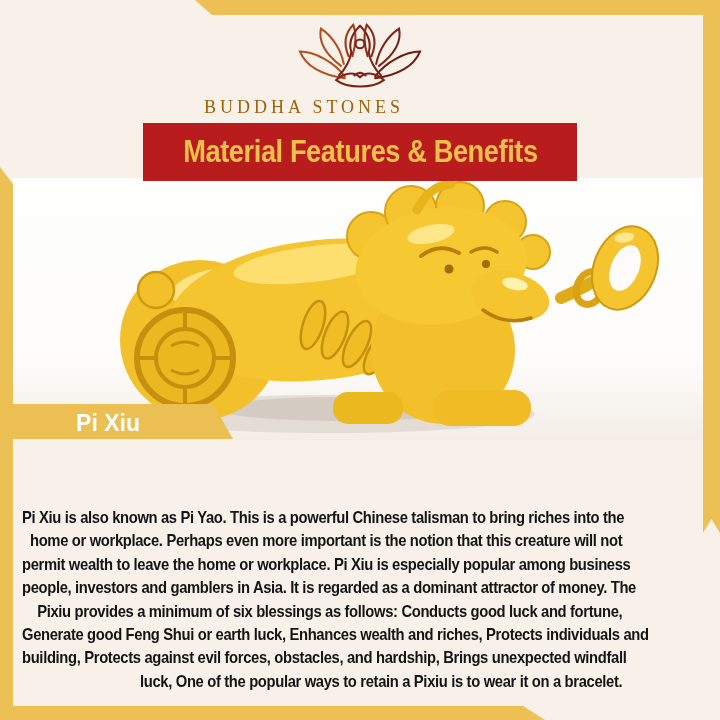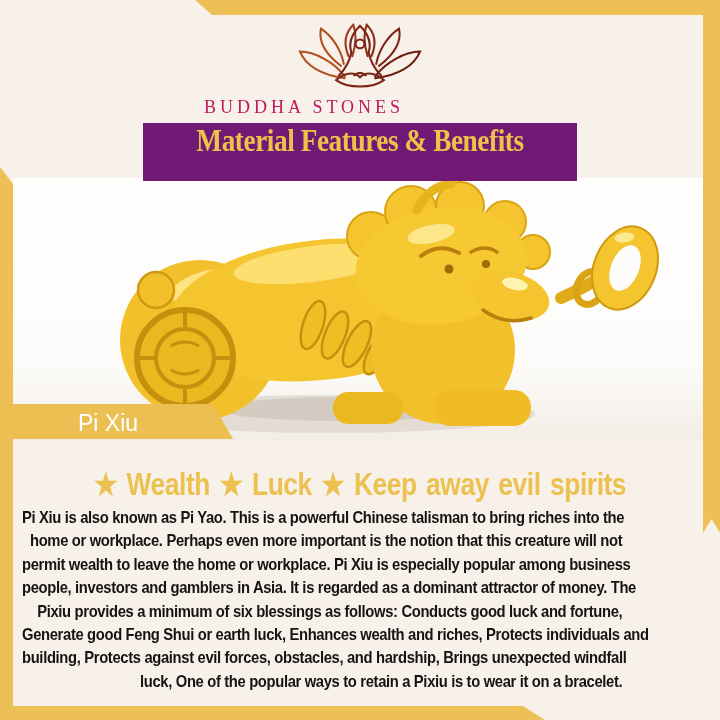--- a/index.html
+++ b/index.html
@@ -10,42 +10,42 @@
   }
   .abs{position:absolute;}
   
   .photo-area{
     left:13px;top:178px;width:690px;height:262px;
     background:linear-gradient(180deg,#fefefd 0%,#fdfcfa 70%,#f3ede6 100%);
   }
   
   .banner-band{
     left:143px;top:123px;width:434px;height:58px;
-    background:#701a75;
-    display:flex;justify-content:center;font-family:Liberation Serif, serif;
+    background:#b91c1c;
+    display:flex;align-items:center;justify-content:center;
   }
   .banner-title{
     font-weight:bold;font-size:31px;letter-spacing:-0.5px;white-space:nowrap;
     color:var(--c-banner_text_gold,#efc04a);
     transform:scaleX(0.88);transform-origin:center;
   }
   
   .brand-name{
     left:0;top:97px;width:608px;text-align:center;
     font-family:"Liberation Serif",serif;font-size:18px;letter-spacing:4px;
-    color:#be185d;white-space:nowrap;
+    color:#a16207;white-space:nowrap;
   }
   .lotus{left:292px;top:22px;width:136px;height:80px;}
   
   .frame{left:0;top:0;width:720px;height:720px;pointer-events:none;}
   
   .pixiu-label{
     left:0;top:404px;width:216px;height:38px;
     display:flex;align-items:center;justify-content:center;
-    color:var(--c-label_text,#ffffff);font-weight:normal;font-size:23px;
+    color:var(--c-label_text,#ffffff);font-weight:bold;font-size:23px;
     z-index:5;
   }
   
   .benefits{
     left:0;top:466px;width:720px;height:42px;text-align:center;
   }
   .benefits span{
     display:inline-block;font-weight:bold;font-size:31px;letter-spacing:-0.5px;
     word-spacing:3px;white-space:nowrap;
     color:var(--c-heading_gold,#ecc14f);
@@ -151,23 +151,20 @@
 
   <svg class="abs frame" viewBox="0 0 720 720">
     <polygon points="195,0 720,0 720,533 711.5,519 703,533 703,15 212,15" fill="#edc055"></polygon>
     <polygon points="0,167 13,184 13,720 0,720" fill="#edc055"></polygon>
     <polygon points="0,706 523,706 545,720 0,720" fill="#edc055"></polygon>
     <polygon points="0,404 213,404 233,439 0,439" fill="#ecbf52"></polygon>
   </svg>
 
   <div class="abs pixiu-label">Pi Xiu</div>
 
-  <div class="abs benefits">
-    <span>★  Wealth ★  Luck ★  Keep away evil spirits</span>
-  </div>
 
   <div class="abs desc">
     <div class="desc-line">Pi Xiu is also known as Pi Yao. This is a powerful Chinese talisman to bring riches into the</div>
     <div class="desc-line">home or workplace. Perhaps even more important is the notion that this creature will not</div>
     <div class="desc-line">permit wealth to leave the home or workplace. Pi Xiu is especially popular among business</div>
     <div class="desc-line">people, investors and gamblers in Asia. It is regarded as a dominant attractor of money. The</div>
     <div class="desc-line">Pixiu provides a minimum of six blessings as follows: Conducts good luck and fortune,</div>
     <div class="desc-line">Generate good Feng Shui or earth luck, Enhances wealth and riches, Protects individuals and</div>
     <div class="desc-line">building, Protects against evil forces, obstacles, and hardship, Brings unexpected windfall</div>
     <div class="desc-line">luck, One of the popular ways to retain a Pixiu is to wear it on a bracelet.</div>

